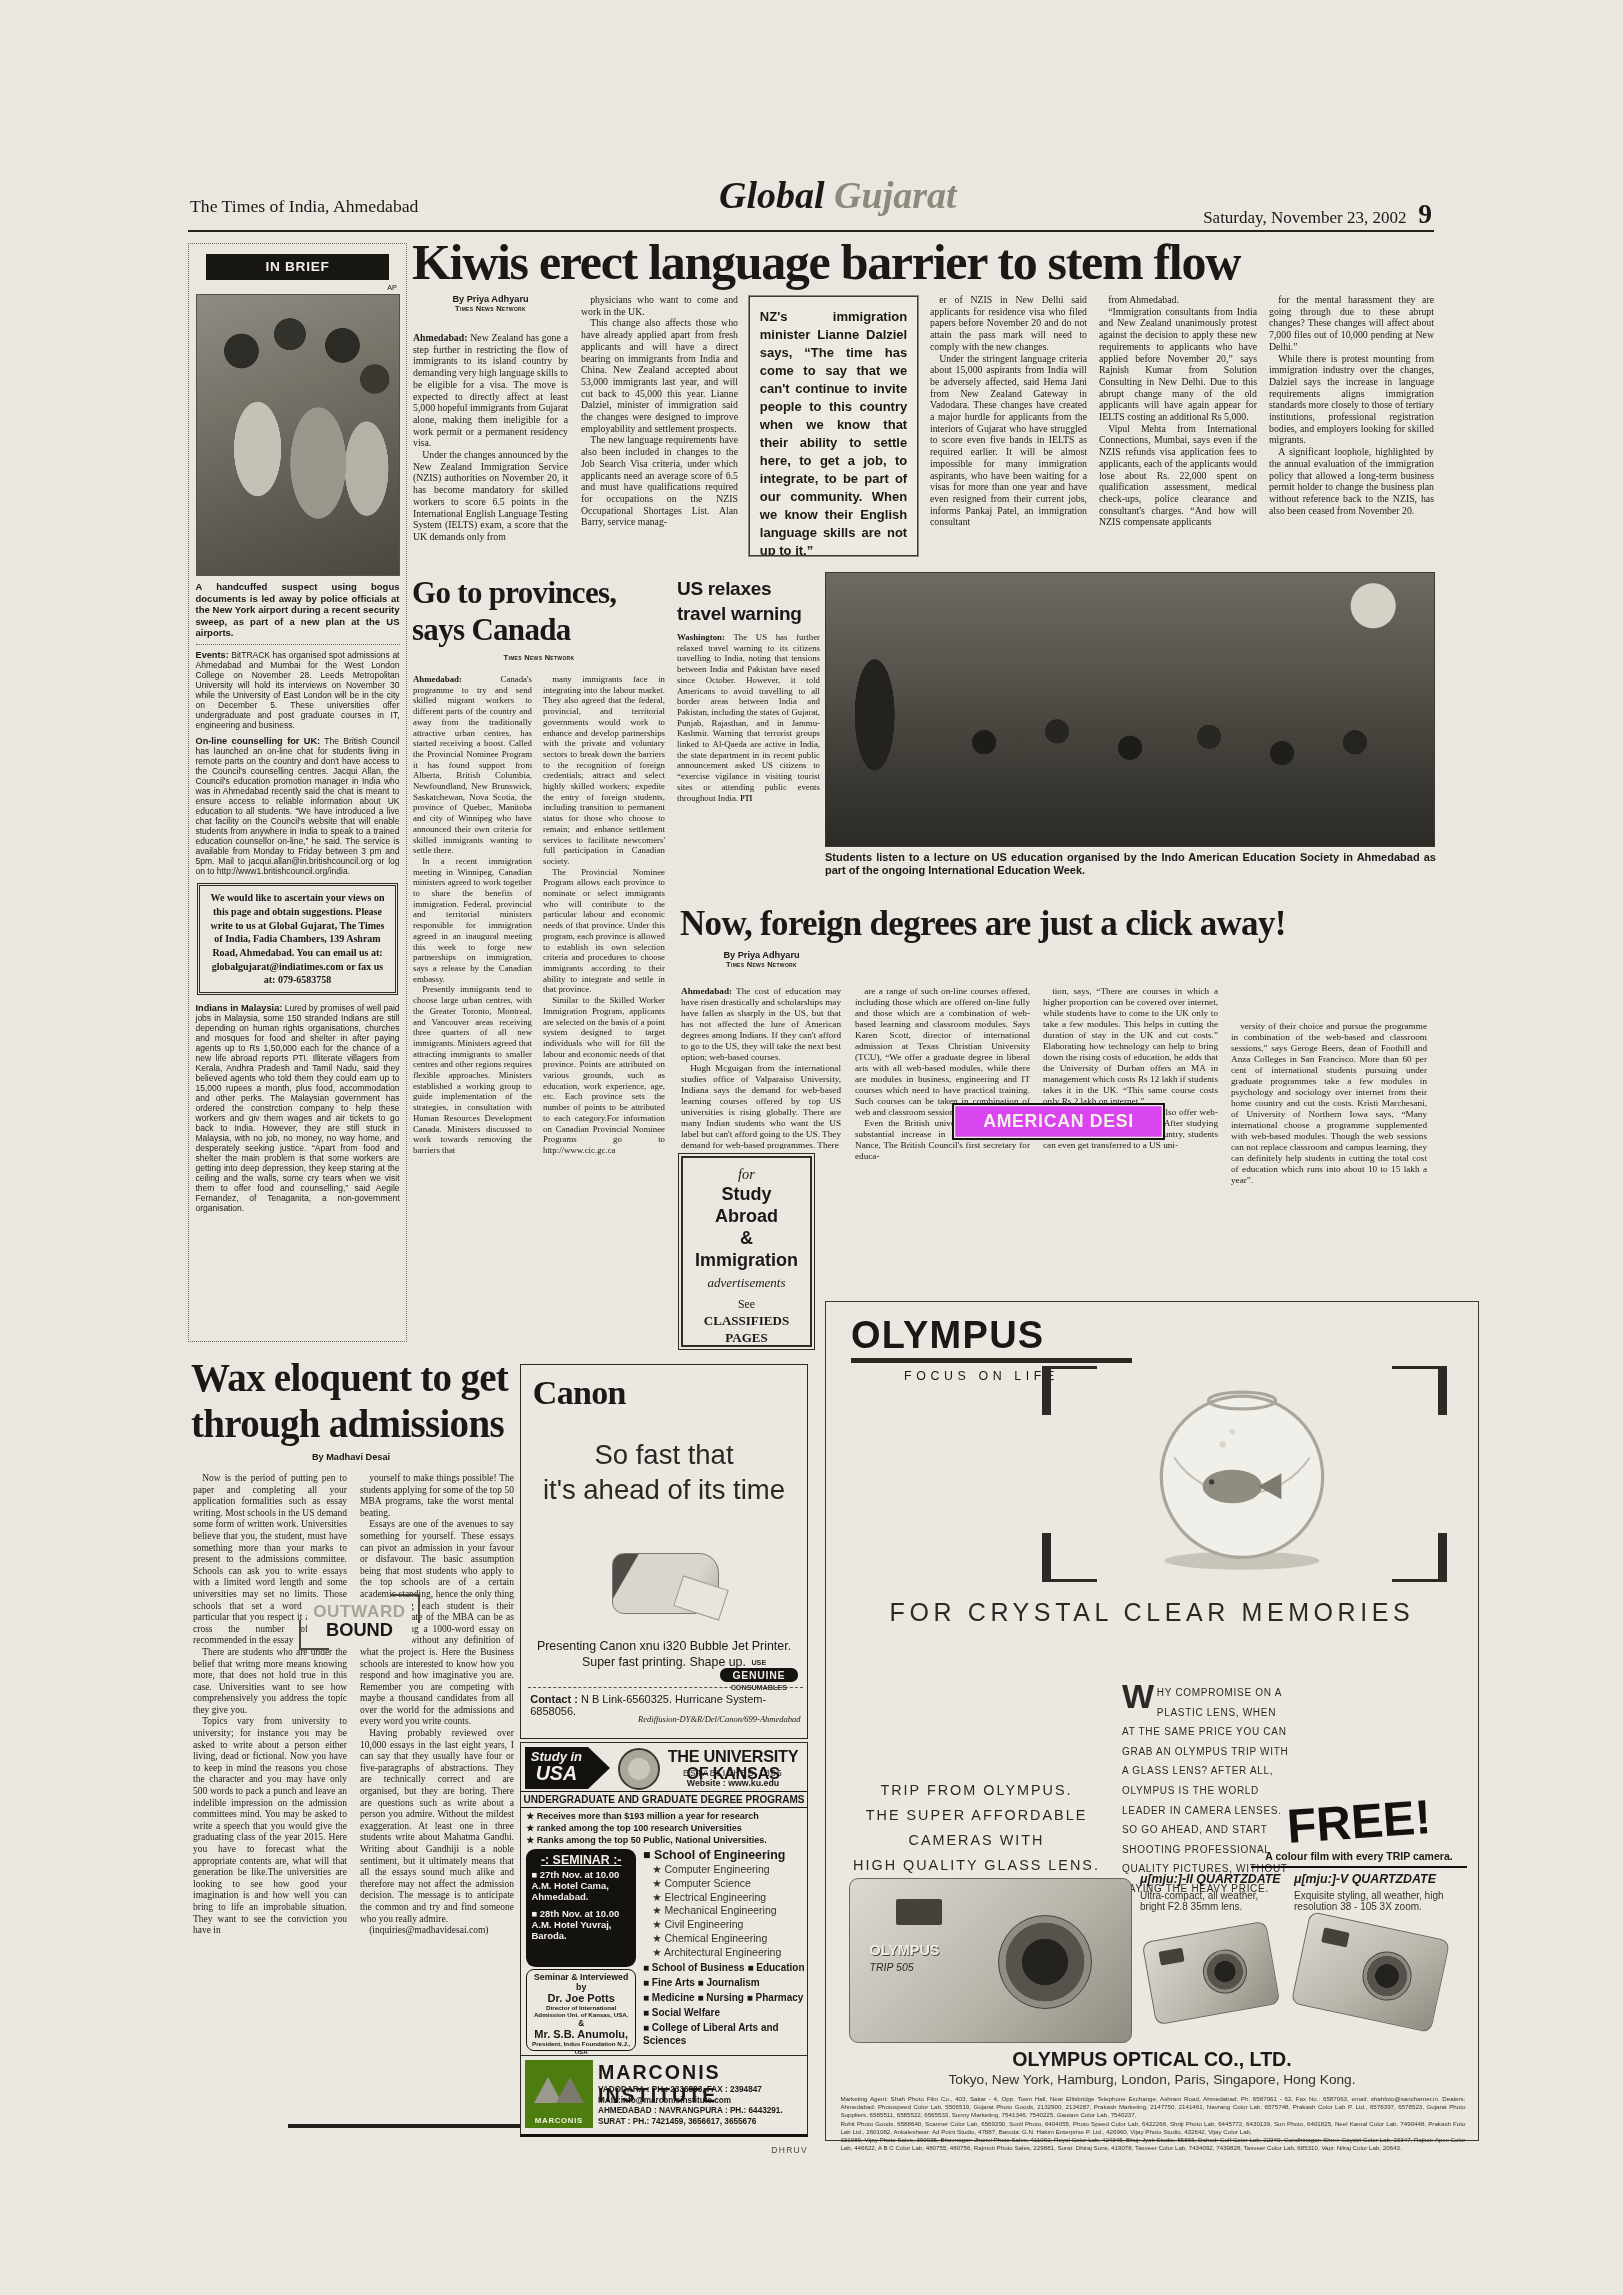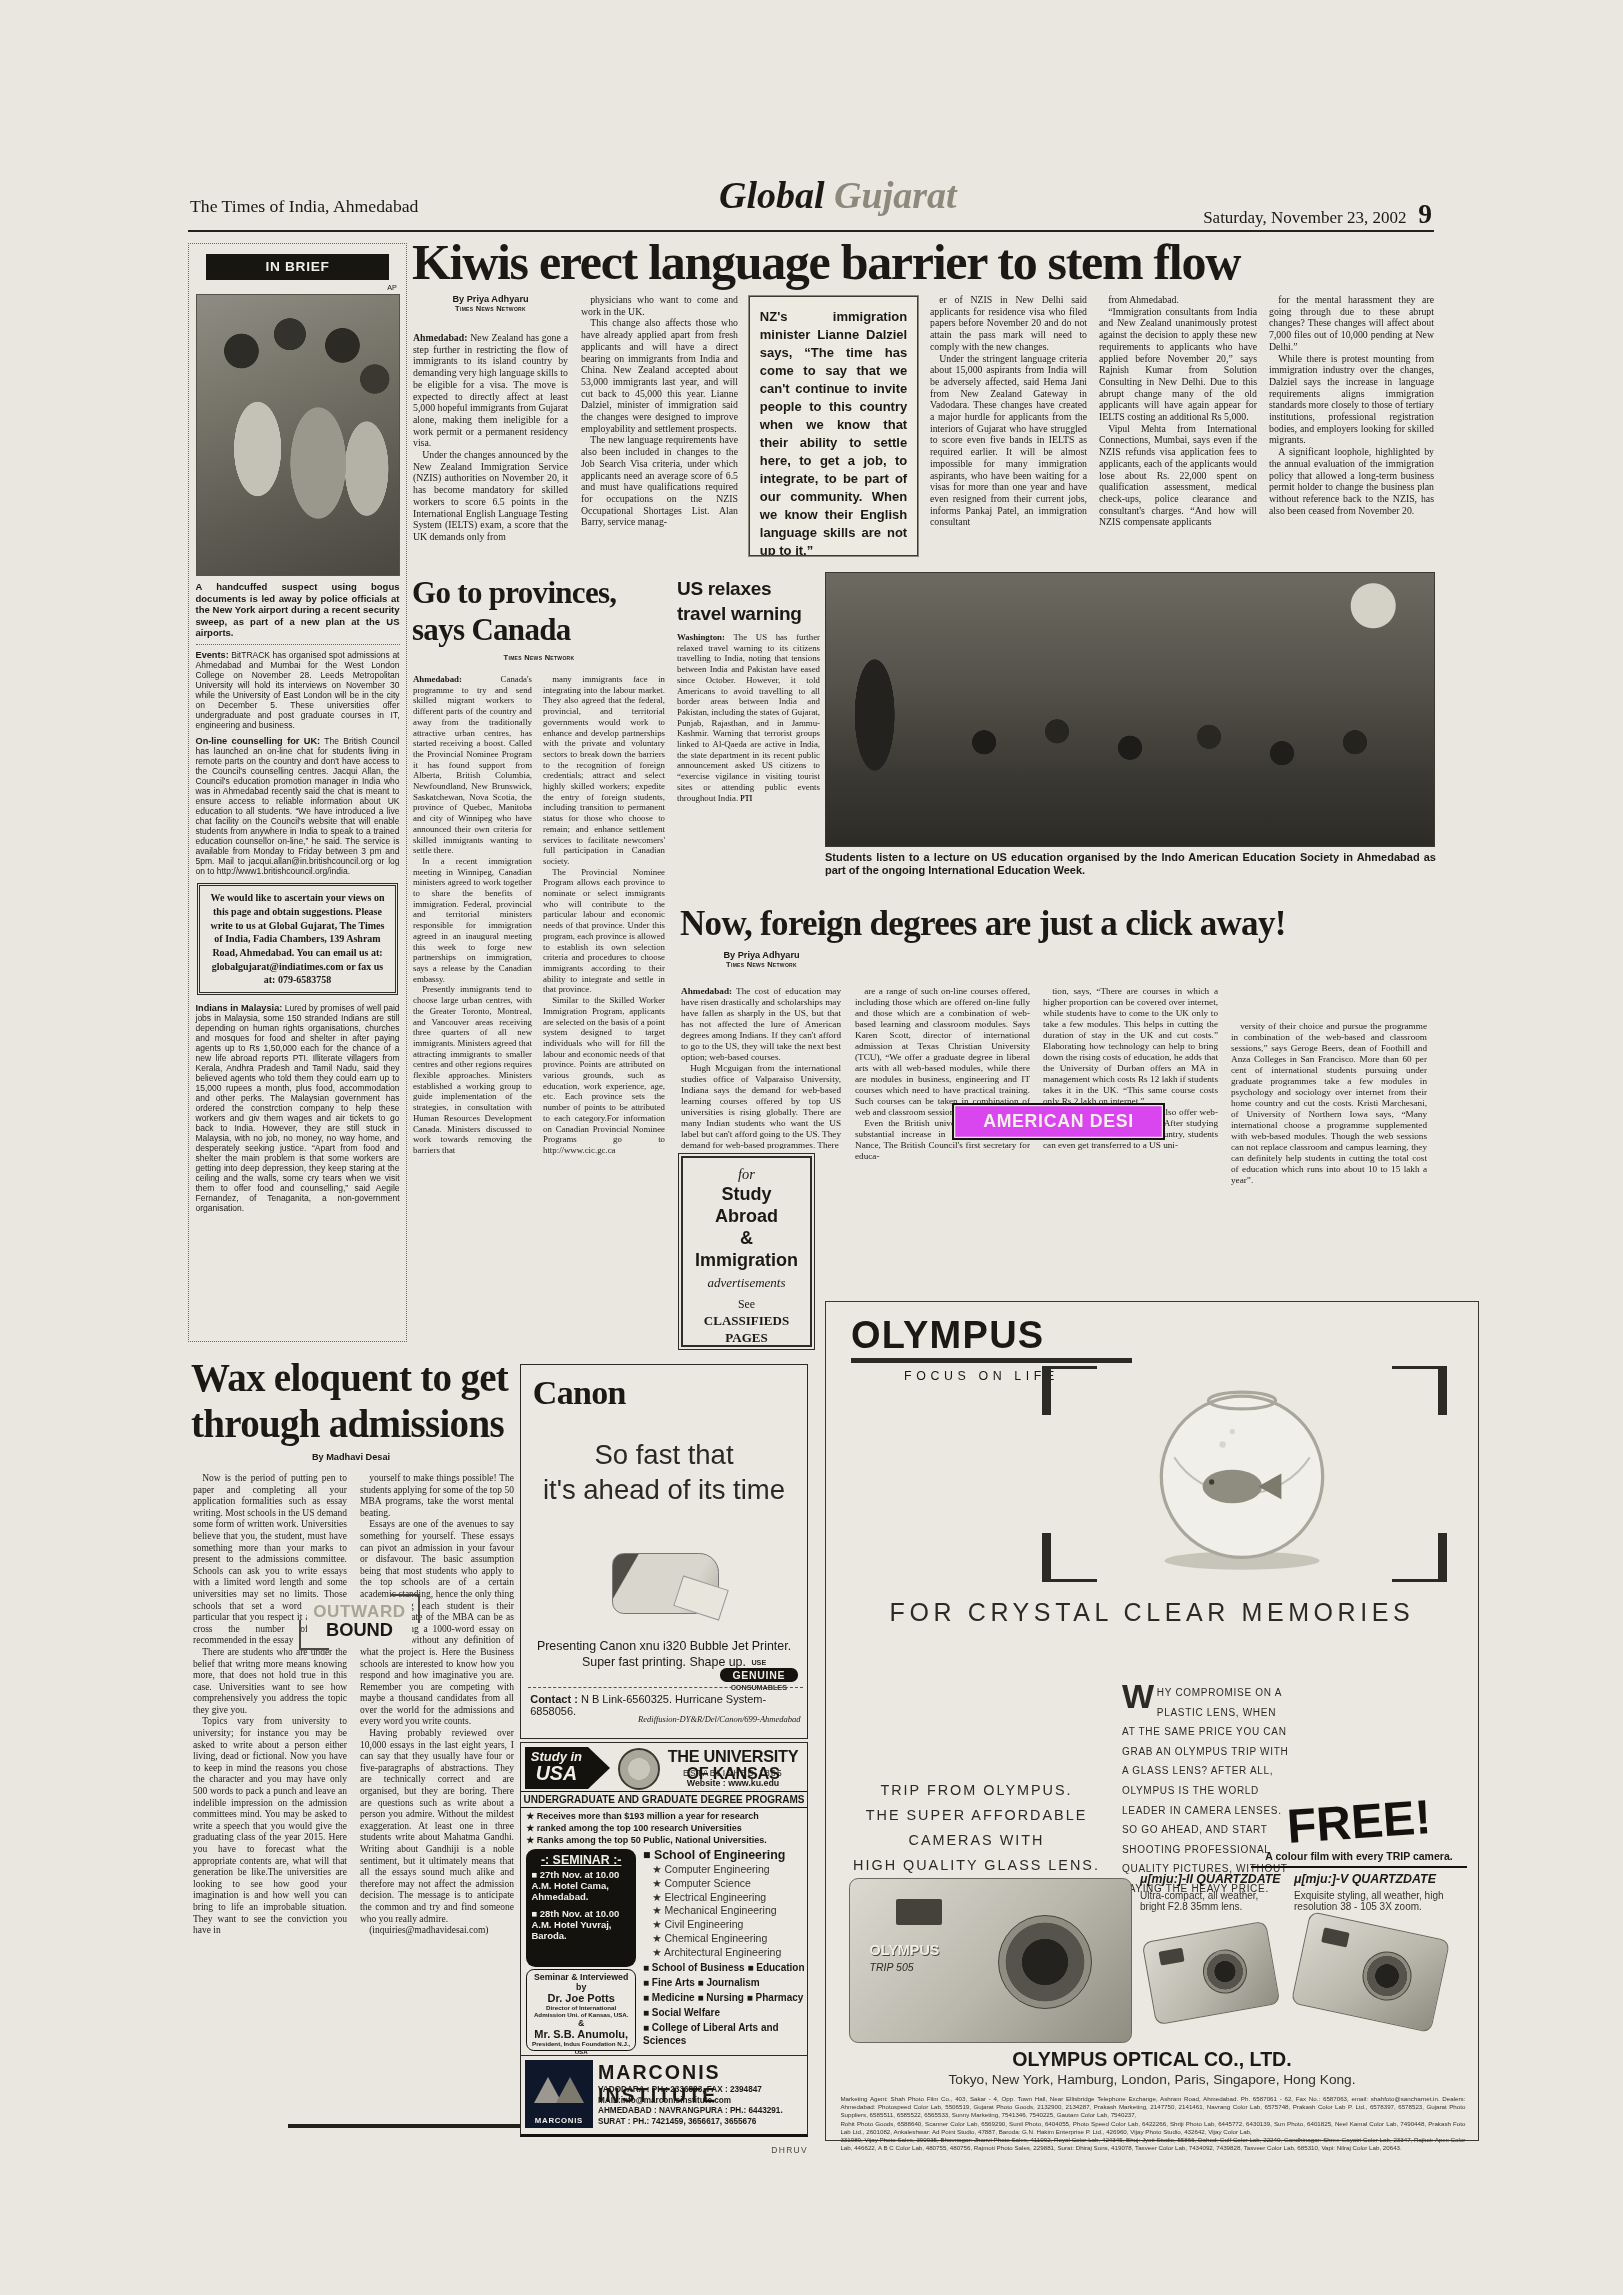--- a/index.html
+++ b/index.html
@@ -176,21 +176,21 @@
   .ku-speak .nm{font-weight:bold;font-size:11px;}
   .ku-speak .ds{font-size:6.2px;font-weight:bold;line-height:7.2px;}
   .ku-right{position:absolute;left:122px;top:105px;width:162px;}
   .ku-right .h{font-weight:bold;font-size:12.4px;margin-bottom:1.3px;}
   .ku-right .stars p{font-size:10.5px;line-height:13.7px;color:#33312b;text-indent:0;margin-left:9.2px;}
   .ku-right .others p{font-weight:bold;font-size:10px;line-height:13.7px;text-indent:0;margin-top:1.3px;}
 
   
   .marc{left:520px;top:2055px;width:288px;height:82px;border:1.3px solid #2c2a24;border-bottom:3.9px solid #14120e;
         box-sizing:border-box;background:#ebe8e1;}
-  .marc-logo{position:absolute;left:3.9px;top:3.9px;width:68px;height:68px;background:#0f172a;}
+  .marc-logo{position:absolute;left:3.9px;top:3.9px;width:68px;height:68px;background:#4d7c0f;}
   .marc-logo .tri1{position:absolute;left:9.2px;top:17px;width:0;height:0;border-left:14.4px solid transparent;
                    border-right:14.4px solid transparent;border-bottom:26px solid #9b9890;}
   .marc-logo .tri2{position:absolute;left:31px;top:17px;width:0;height:0;border-left:14.4px solid transparent;
                    border-right:14.4px solid transparent;border-bottom:26px solid #7c796f;}
   .marc-logo .nm{position:absolute;left:0;bottom:2.6px;width:100%;text-align:center;color:#f2efe7;
                  font-family:"Liberation Sans",sans-serif;font-size:7.8px;font-weight:bold;letter-spacing:0.7px;}
   .marc-title{position:absolute;left:77px;top:5.2px;font-family:"Liberation Sans",sans-serif;font-weight:bold;
               font-size:19.6px;letter-spacing:2px;}
   .marc-lines{position:absolute;left:77px;top:29px;width:204px;font-family:"Liberation Sans",sans-serif;
               font-weight:bold;font-size:8.2px;line-height:10.5px;}

